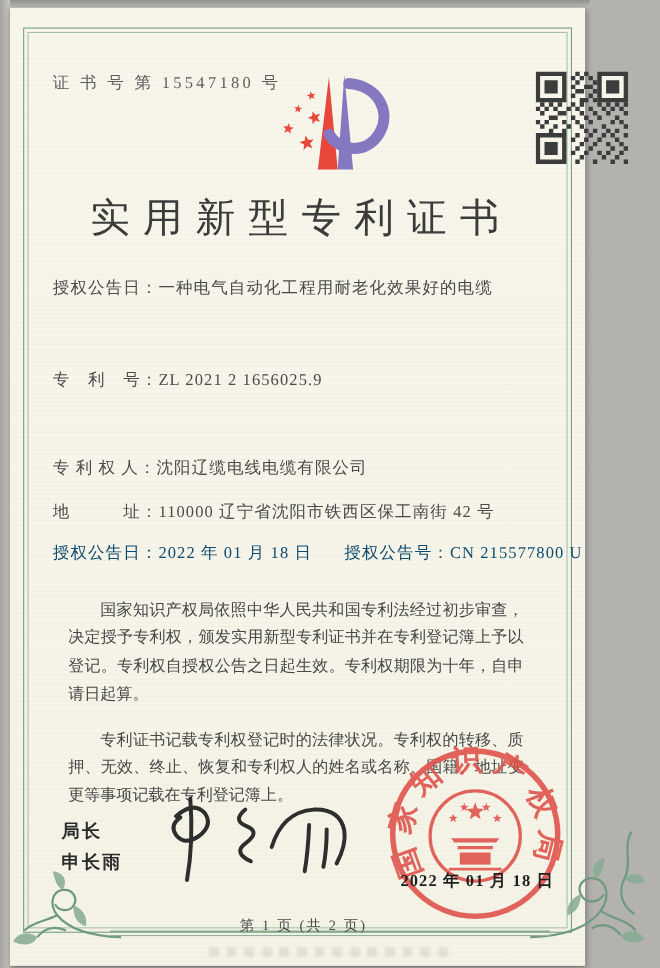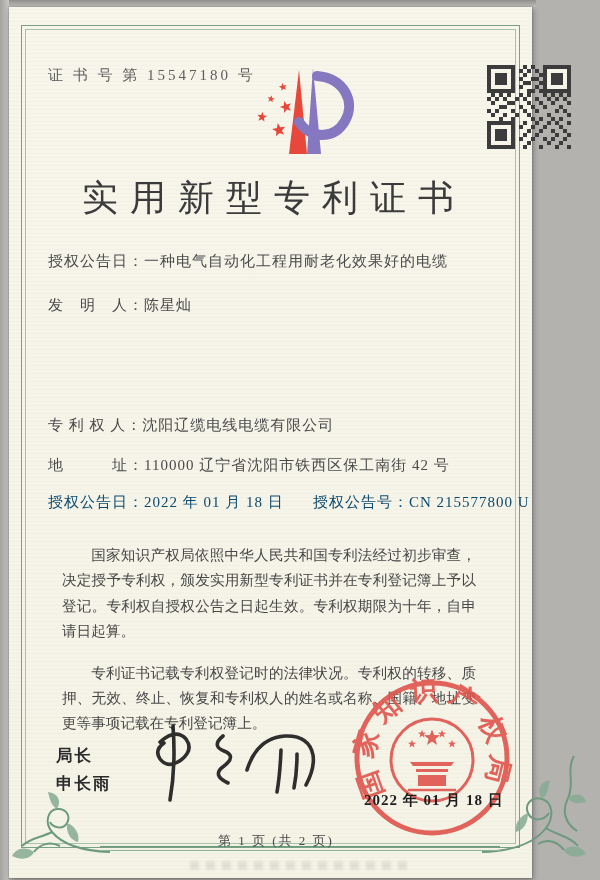--- a/index.html
+++ b/index.html
@@ -82,21 +82,21 @@
       <path d="M0,0h28v28h-28z M56,0h28v28h-28z M0,56h28v28h-28z" fill="#3c3c3c"></path>
     </g>
     <path d="M4,4h20v20h-20z M60,4h20v20h-20z M4,60h20v20h-20z" fill="#f7f5ea"></path>
     <path d="M8,8h12v12h-12z M64,8h12v12h-12z M8,64h12v12h-12z" fill="#3c3c3c"></path>
     <path fill="#3c3c3c" d="M36 0h4v4h-4z M44 0h4v4h-4z M32 4h4v4h-4z M40 4h4v4h-4z M48 4h4v4h-4z M36 8h4v4h-4z M52 8h4v4h-4z M32 12h4v4h-4z M44 12h4v4h-4z M48 12h4v4h-4z M36 16h4v4h-4z M40 16h4v4h-4z M52 16h4v4h-4z M32 20h4v4h-4z M48 20h4v4h-4z M40 24h4v4h-4z M44 24h4v4h-4z M52 24h4v4h-4z M4 28h4v4h-4z M12 28h4v4h-4z M20 28h4v4h-4z M32 28h4v4h-4z M40 28h4v4h-4z M56 28h4v4h-4z M64 28h4v4h-4z M72 28h4v4h-4z M80 28h4v4h-4z M0 32h4v4h-4z M8 32h4v4h-4z M16 32h4v4h-4z M28 32h4v4h-4z M36 32h4v4h-4z M48 32h4v4h-4z M60 32h4v4h-4z M68 32h4v4h-4z M76 32h4v4h-4z M4 36h4v4h-4z M20 36h4v4h-4z M24 36h4v4h-4z M40 36h4v4h-4z M52 36h4v4h-4z M64 36h4v4h-4z M80 36h4v4h-4z M12 40h4v4h-4z M16 40h4v4h-4z M32 40h4v4h-4z M44 40h4v4h-4z M56 40h4v4h-4z M72 40h4v4h-4z M0 44h4v4h-4z M8 44h4v4h-4z M24 44h4v4h-4z M36 44h4v4h-4z M48 44h4v4h-4z M68 44h4v4h-4z M76 44h4v4h-4z M4 48h4v4h-4z M16 48h4v4h-4z M28 48h4v4h-4z M40 48h4v4h-4z M60 48h4v4h-4z M80 48h4v4h-4z M12 52h4v4h-4z M24 52h4v4h-4z M44 52h4v4h-4z M52 52h4v4h-4z M64 52h4v4h-4z M72 52h4v4h-4z M36 56h4v4h-4z M48 56h4v4h-4z M60 56h4v4h-4z M68 56h4v4h-4z M80 56h4v4h-4z M32 60h4v4h-4z M44 60h4v4h-4z M56 60h4v4h-4z M72 60h4v4h-4z M40 64h4v4h-4z M52 64h4v4h-4z M64 64h4v4h-4z M76 64h4v4h-4z M36 68h4v4h-4z M48 68h4v4h-4z M68 68h4v4h-4z M80 68h4v4h-4z M32 72h4v4h-4z M44 72h4v4h-4z M56 72h4v4h-4z M64 72h4v4h-4z M76 72h4v4h-4z M40 76h4v4h-4z M60 76h4v4h-4z M72 76h4v4h-4z M36 80h4v4h-4z M52 80h4v4h-4z M68 80h4v4h-4z M80 80h4v4h-4z"></path>
   </svg>
 
   <div class="title">实用新型专利证书</div>
 
   <div class="field f0"><span>授权公告日：</span><span>一种电气自动化工程用耐老化效果好的电缆</span></div>
-  <div class="field f1"><span>发　明　人：</span><span>陈星灿</span></div>
+  <div class="field f2"><span>专　利　号：</span><span>ZL 2021 2 1656025.9</span></div>
   <div class="field f4"><span>专 利 权 人：</span><span>沈阳辽缆电线电缆有限公司</span></div>
   <div class="field f5"><span>地　　　址：</span><span>110000 辽宁省沈阳市铁西区保工南街 42 号</span></div>
 
   <div class="grant-row">
     <span><span>授权公告日：</span><span>2022 年 01 月 18 日</span></span>
     <span class="grant-number"><span>授权公告号：</span><span>CN 215577800 U</span></span>
   </div>
 
   <div class="paras">
     <p>国家知识产权局依照中华人民共和国专利法经过初步审查，决定授予专利权，颁发实用新型专利证书并在专利登记簿上予以登记。专利权自授权公告之日起生效。专利权期限为十年，自申请日起算。</p>

